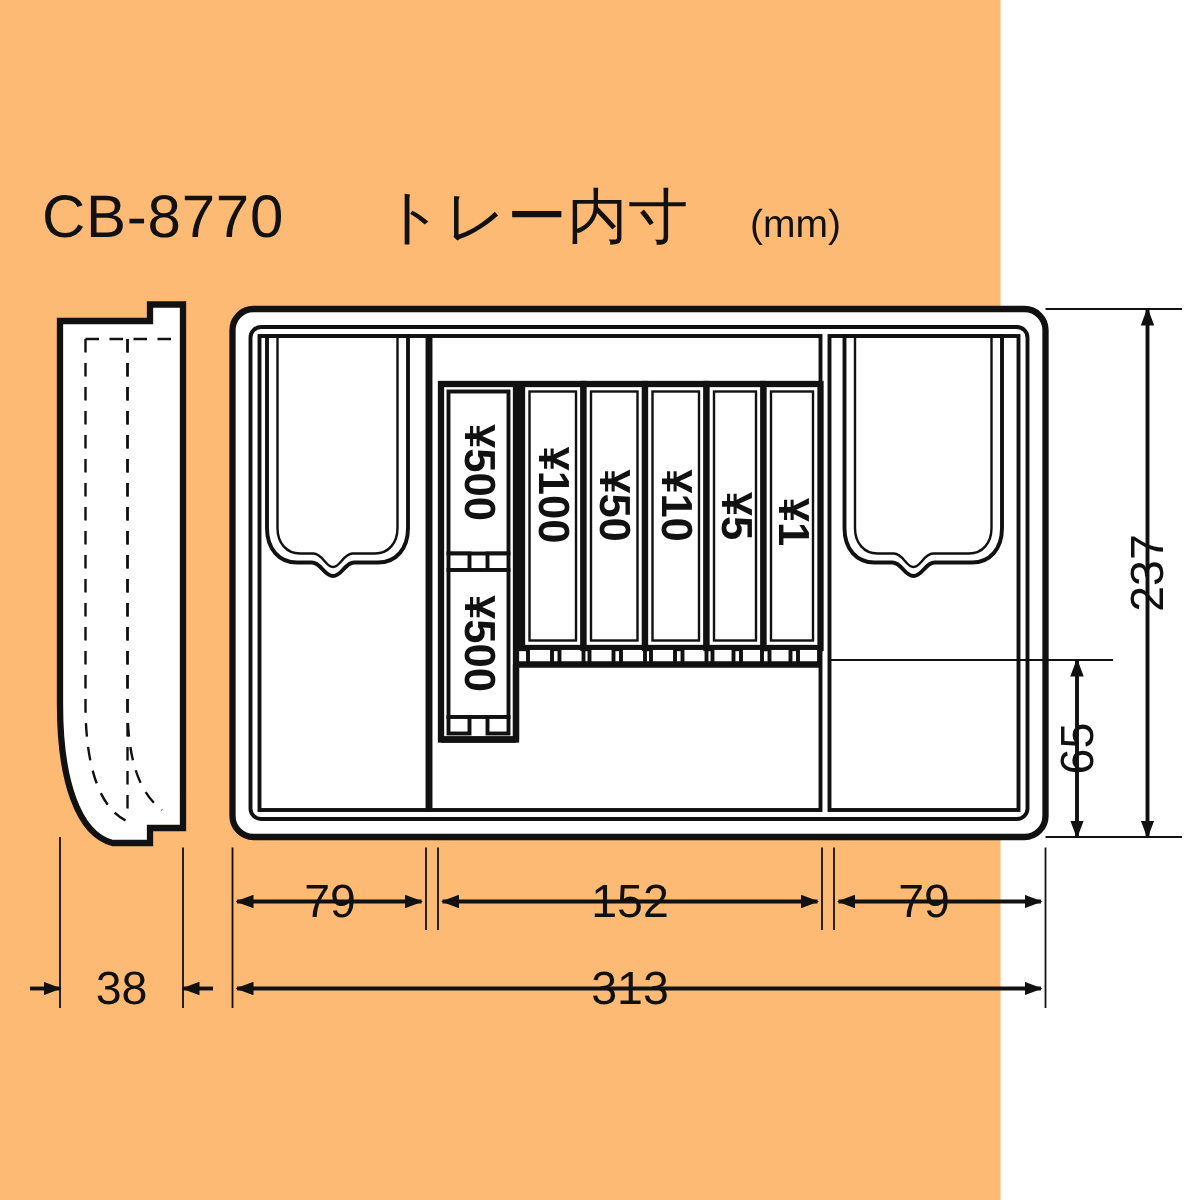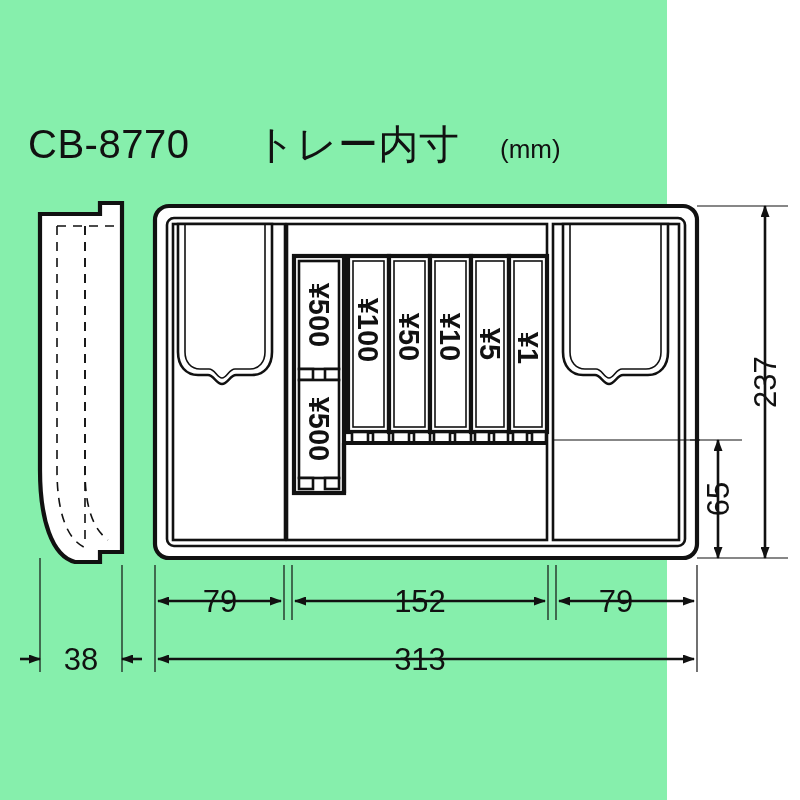--- a/index.html
+++ b/index.html
@@ -11,21 +11,21 @@
     width: 800px;
     height: 800px;
     font-family: "Liberation Sans", sans-serif;
     color: #111111;
     overflow: hidden;
   }
   #stage {
     position: relative;
     width: 667px;
     height: 800px;
-    background: #86efac;
+    background: #fdba74;
   }
   #drawing {
     position: absolute;
     left: 0;
     top: 0;
     width: 800px;
     height: 800px;
   }
   .ttl {
     font-family: "Liberation Sans", sans-serif;

